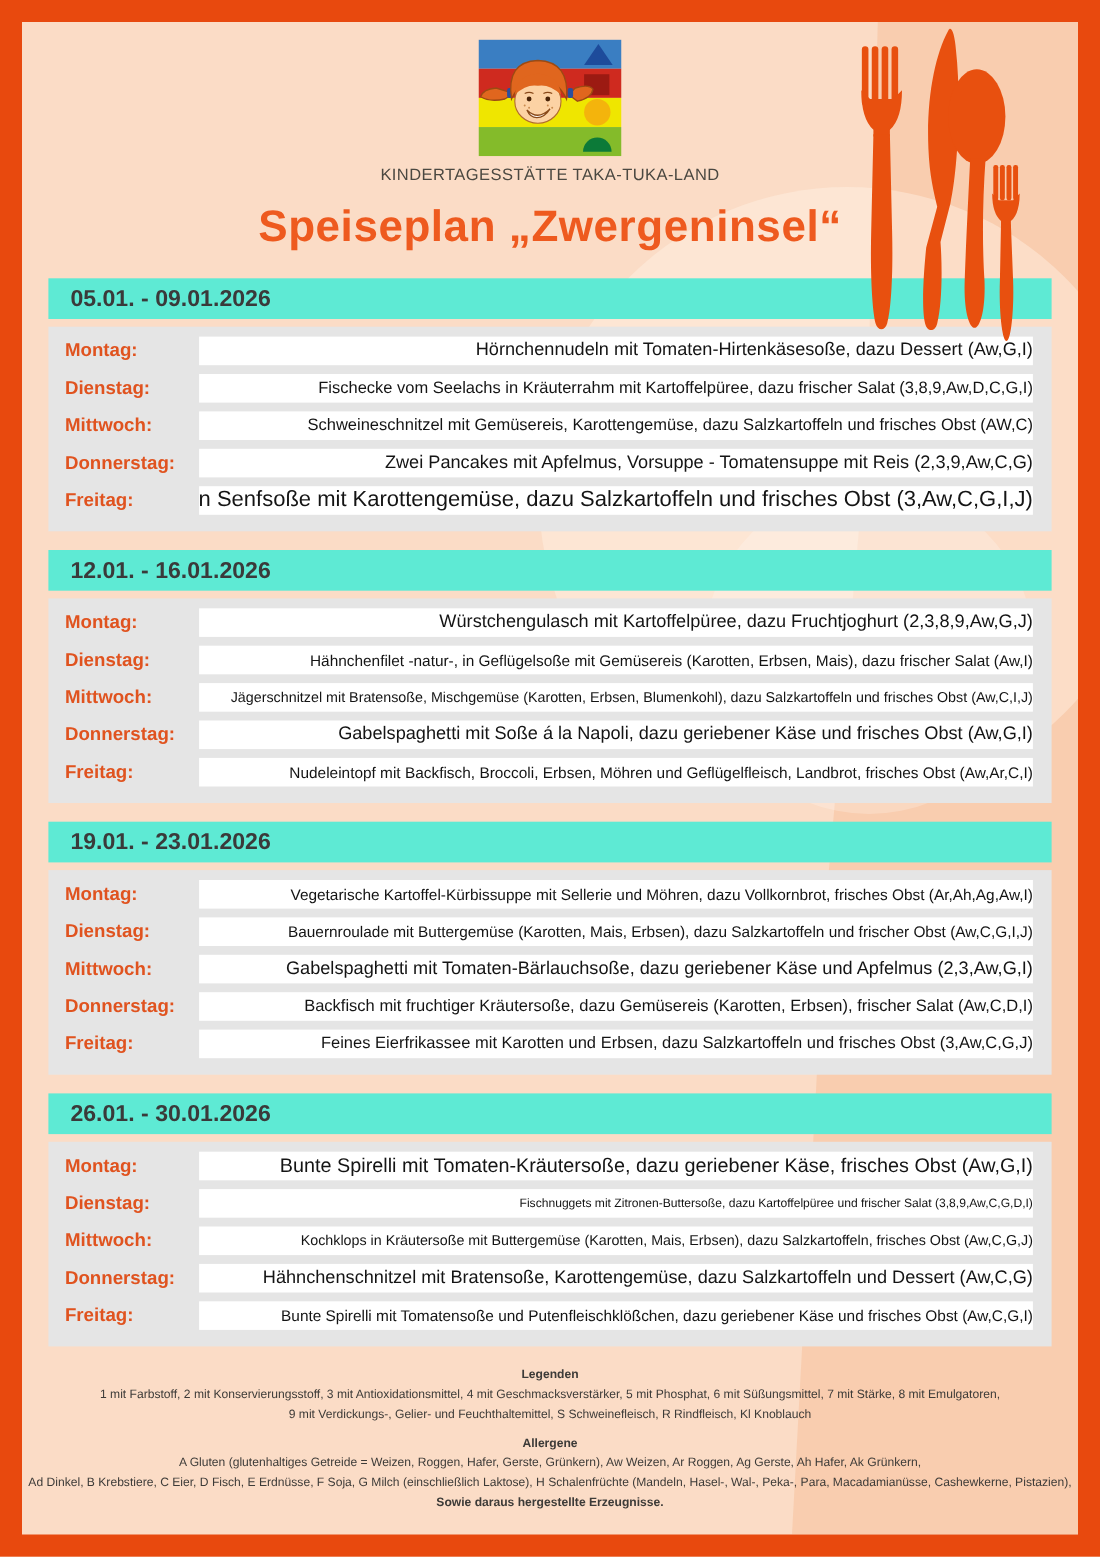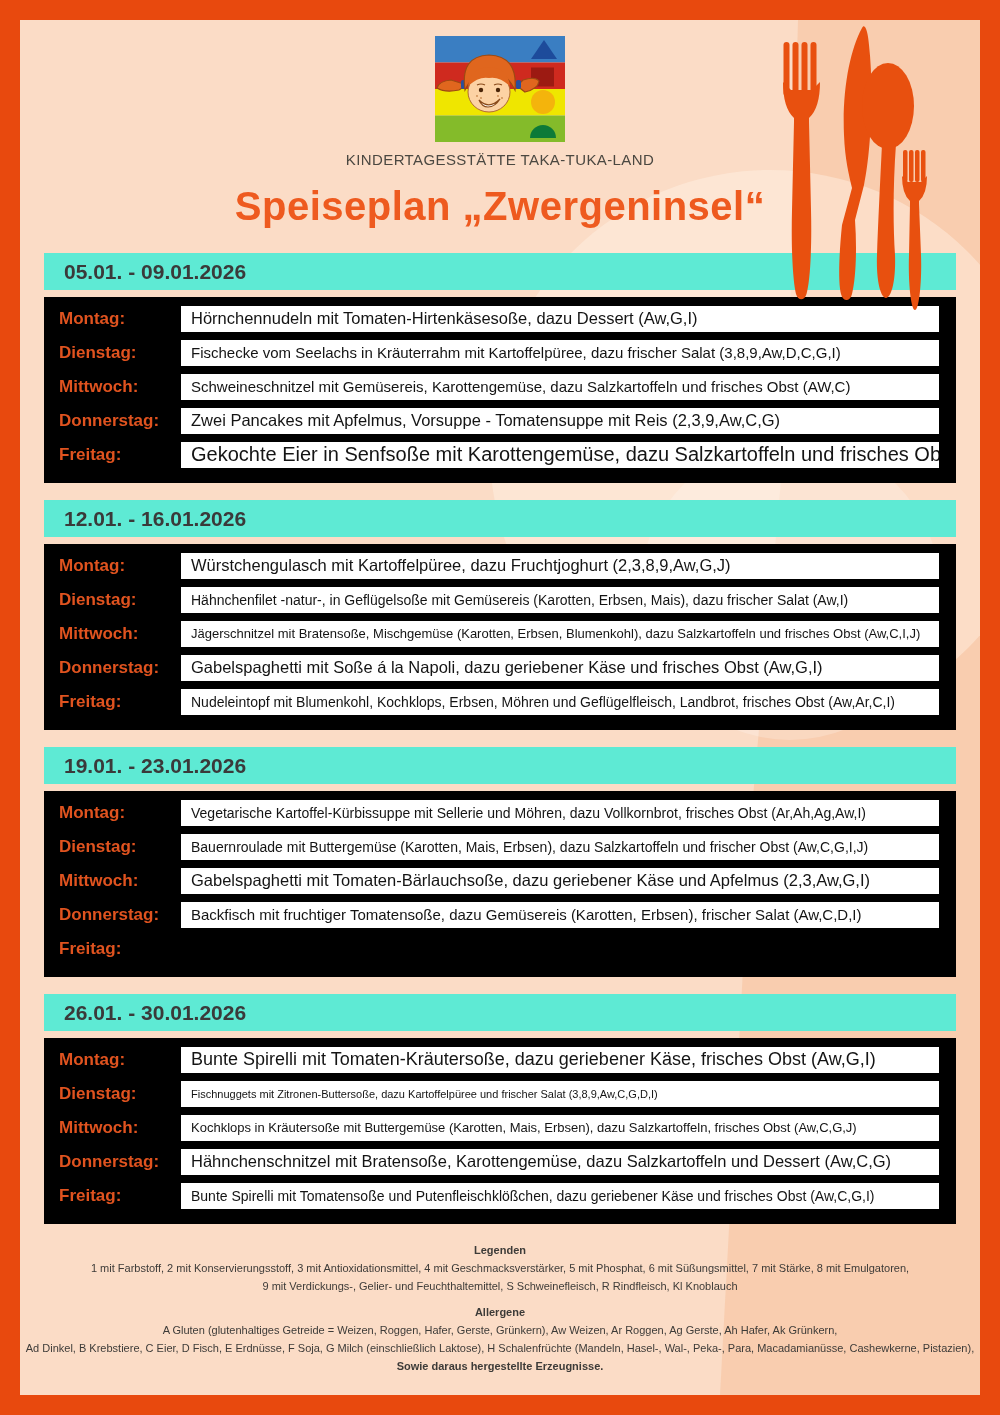--- a/index.html
+++ b/index.html
@@ -55,38 +55,38 @@
   .weeks{position:relative;z-index:2;margin-top:24px;}
   .week{margin:0 24px 17px 24px;}
   .week-header{
     height:37px;line-height:37px;
     background:#5eead4;
     padding-left:20px;
     font-size:21px;font-weight:700;color:#3a3a3a;
   }
   .week-rows{
     margin-top:7px;
-    background:#000000;
+    background:#e5e5e5;
     padding:8px 0;
   }
   .day-row{
     display:flex;align-items:center;
     height:27px;margin-bottom:7px;
   }
   .day-row:last-child{margin-bottom:7px;}
   .day-label{
     width:122px;margin-left:15px;flex:none;
     font-size:17px;font-weight:700;color:#e0531f;
   }
   .meal-box{
     background:#ffffff;
     height:26px;width:748px;flex:none;
     display:flex;align-items:center;
     padding-left:10px;
-    overflow:hidden;white-space:nowrap;
+    overflow:hidden;white-space:nowrap;justify-content:flex-end;
   }
   .meal-text{color:#141414;font-size:15px;}
   footer{
     position:relative;z-index:2;
     margin-top:8px;text-align:center;
     color:#3d3b38;font-size:11px;line-height:18px;
   }
   .legend-title{font-weight:700;margin-top:8px;}
   .legend-note{font-weight:700;}
 </style>
@@ -224,21 +224,21 @@
           </div>
           <div class="day-row">
             <span class="day-label">Donnerstag:</span>
             <div class="meal-box">
                 <span class="meal-text" style="font-size: 16.5px;">Gabelspaghetti mit Soße á la Napoli, dazu geriebener Käse und frisches Obst (Aw,G,I)</span>
               </div>
           </div>
           <div class="day-row">
             <span class="day-label">Freitag:</span>
             <div class="meal-box">
-                <span class="meal-text" style="font-size: 14px;">Nudeleintopf mit Blumenkohl, Kochklops, Erbsen, Möhren und Geflügelfleisch, Landbrot, frisches Obst (Aw,Ar,C,I)</span>
+                <span class="meal-text" style="font-size: 14px;">Nudeleintopf mit Backfisch, Broccoli, Erbsen, Möhren und Geflügelfleisch, Landbrot, frisches Obst (Aw,Ar,C,I)</span>
               </div>
           </div>
         </div>
       </section>
 
       <section class="week">
         <div class="week-header">19.01. - 23.01.2026</div>
         <div class="week-rows">
           <div class="day-row">
             <span class="day-label">Montag:</span>
@@ -254,25 +254,28 @@
           </div>
           <div class="day-row">
             <span class="day-label">Mittwoch:</span>
             <div class="meal-box">
                 <span class="meal-text" style="font-size: 16.5px;">Gabelspaghetti mit Tomaten-Bärlauchsoße, dazu geriebener Käse und Apfelmus (2,3,Aw,G,I)</span>
               </div>
           </div>
           <div class="day-row">
             <span class="day-label">Donnerstag:</span>
             <div class="meal-box">
-                <span class="meal-text" style="font-size: 15px;">Backfisch mit fruchtiger Tomatensoße, dazu Gemüsereis (Karotten, Erbsen), frischer Salat (Aw,C,D,I)</span>
+                <span class="meal-text" style="font-size: 15px;">Backfisch mit fruchtiger Kräutersoße, dazu Gemüsereis (Karotten, Erbsen), frischer Salat (Aw,C,D,I)</span>
               </div>
           </div>
           <div class="day-row">
             <span class="day-label">Freitag:</span>
+            <div class="meal-box">
+                <span class="meal-text" style="font-size: 15px;">Feines Eierfrikassee mit Karotten und Erbsen, dazu Salzkartoffeln und frisches Obst (3,Aw,C,G,J)</span>
+              </div>
           </div>
         </div>
       </section>
 
       <section class="week">
         <div class="week-header">26.01. - 30.01.2026</div>
         <div class="week-rows">
           <div class="day-row">
             <span class="day-label">Montag:</span>
             <div class="meal-box">

